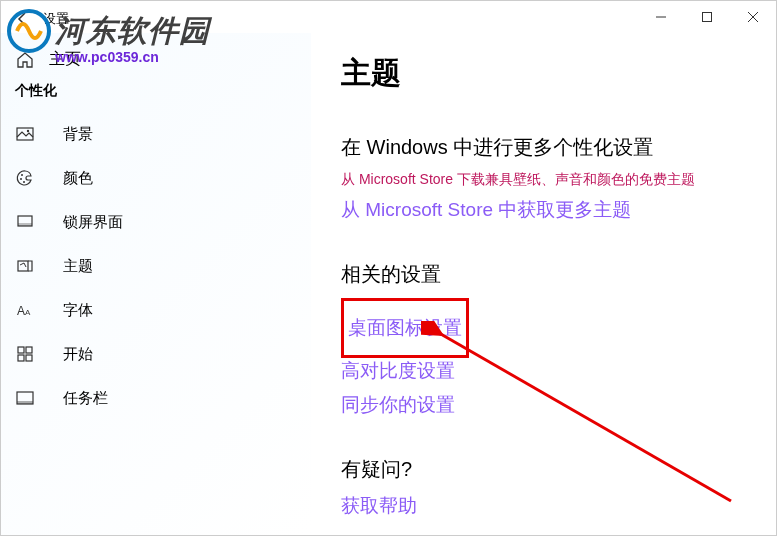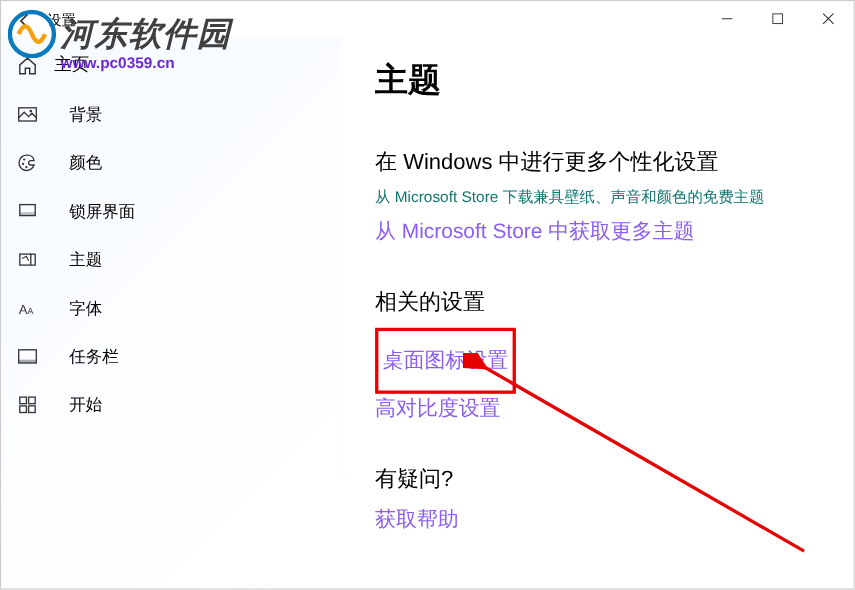--- a/index.html
+++ b/index.html
@@ -20,21 +20,21 @@
 .home-row span.txt { font-size: 16px; }
 .search-box { border: 1px solid #666; height: 34px; display: flex; align-items: center; padding: 0 8px; margin: 6px 0 18px 0; }
 .search-box input { border: none; outline: none; flex: 1; font-size: 14px; background: transparent; }
 .category { font-size: 14px; font-weight: 600; padding: 0 4px 12px 4px; }
 .nav-item { display: flex; align-items: center; gap: 28px; padding: 12px 4px; cursor: pointer; font-size: 15px; }
 .nav-icon { width: 20px; height: 20px; display: flex; align-items: center; justify-content: center; }
 
 .content { flex: 1; padding: 20px 30px; overflow: auto; }
 .content h1 { font-size: 30px; font-weight: 600; margin-bottom: 40px; }
 .section-title { font-size: 20px; font-weight: 500; margin-bottom: 10px; }
-.section-desc { font-size: 14px; color: #0f766e; margin-bottom: 8px; }
+.section-desc { font-size: 14px; color: #be185d; margin-bottom: 8px; }
 .link { color: #8b5cf6; font-size: 19px; cursor: pointer; display: inline-block; margin-bottom: 8px; }
 .spacer { height: 30px; }
 .highlight-box { border: 3px solid #e60000; display: inline-block; padding: 14px 4px; margin-bottom: 0; }
 
 .watermark { position: absolute; top: 8px; left: 6px; pointer-events: none; z-index: 50; }
 .wm-logo { display: flex; align-items: center; gap: 4px; }
 .wm-title { font-size: 30px; font-weight: 900; color: #404040; font-style: italic; letter-spacing: 1px; }
 .wm-url { font-size: 14px; color: #6d28d9; font-weight: 600; margin-left: 48px; margin-top: -4px; }
 
 .arrow-svg { position: absolute; left: 420px; top: 320px; z-index: 40; pointer-events: none; }
@@ -88,20 +88,21 @@
       <div class="home-row">
         <span class="nav-icon">
           <svg width="18" height="18" viewBox="0 0 18 18">
               <path d="M2 8 L9 2 L16 8 L16 16 L11 16 L11 11 L7 11 L7 16 L2 16 Z" fill="none" stroke="#333" stroke-width="1.3"></path>
             </svg>
         </span>
         <span class="txt">主页</span>
       </div>
 
 
+      <div class="category">个性化</div>
 
       <div class="nav-item">
         <span class="nav-icon">
             <svg width="18" height="18" viewBox="0 0 18 18">
               <rect x="1" y="3" width="16" height="12" fill="none" stroke="#333" stroke-width="1.2"></rect>
               <path d="M1 12 L6 7 L10 11 L13 8 L17 12" fill="none" stroke="#333" stroke-width="1.2"></path>
               <circle cx="12" cy="6" r="1.2" fill="#333"></circle>
             </svg>
           </span>
         <span>背景</span>
@@ -146,55 +147,56 @@
               <text x="1" y="14" font-size="12" fill="#333" font-family="serif">A</text>
               <text x="9" y="14" font-size="8" fill="#333" font-family="serif">A</text>
             </svg>
           </span>
         <span>字体</span>
       </div>
 
       <div class="nav-item">
         <span class="nav-icon">
             <svg width="18" height="18" viewBox="0 0 18 18">
-              <rect x="1" y="3" width="16" height="12" fill="none" stroke="#333" stroke-width="1.2"></rect>
-              <rect x="1" y="12" width="16" height="3" fill="#333" opacity="0.4"></rect>
-            </svg>
-          </span>
-        <span>任务栏</span>
-      </div>
-
-      <div class="nav-item">
-        <span class="nav-icon">
-            <svg width="18" height="18" viewBox="0 0 18 18">
               <rect x="2" y="2" width="6" height="6" fill="none" stroke="#333" stroke-width="1.2"></rect>
               <rect x="10" y="2" width="6" height="6" fill="none" stroke="#333" stroke-width="1.2"></rect>
               <rect x="2" y="10" width="6" height="6" fill="none" stroke="#333" stroke-width="1.2"></rect>
               <rect x="10" y="10" width="6" height="6" fill="none" stroke="#333" stroke-width="1.2"></rect>
             </svg>
           </span>
         <span>开始</span>
+      </div>
+
+      <div class="nav-item">
+        <span class="nav-icon">
+            <svg width="18" height="18" viewBox="0 0 18 18">
+              <rect x="1" y="3" width="16" height="12" fill="none" stroke="#333" stroke-width="1.2"></rect>
+              <rect x="1" y="12" width="16" height="3" fill="#333" opacity="0.4"></rect>
+            </svg>
+          </span>
+        <span>任务栏</span>
       </div>
     </div>
   </div>
 
   <div class="content">
     <h1>主题</h1>
 
     <div class="section-title">在 Windows 中进行更多个性化设置</div>
     <div class="section-desc">从 Microsoft Store 下载兼具壁纸、声音和颜色的免费主题</div>
     <span class="link">从 Microsoft Store 中获取更多主题</span>
 
     <div class="spacer"></div>
 
     <div class="section-title">相关的设置</div>
     <div class="highlight-box">
       <span class="link" style="margin-bottom:0">桌面图标设置</span>
     </div><br>
     <span class="link">高对比度设置</span><br>
+    <span class="link">同步你的设置</span>
 
     <div class="spacer"></div>
 
     <div class="section-title">有疑问?</div>
     <span class="link">获取帮助</span>
   </div>
 </div>
 
 <svg class="arrow-svg" width="330" height="200">
   <defs>

